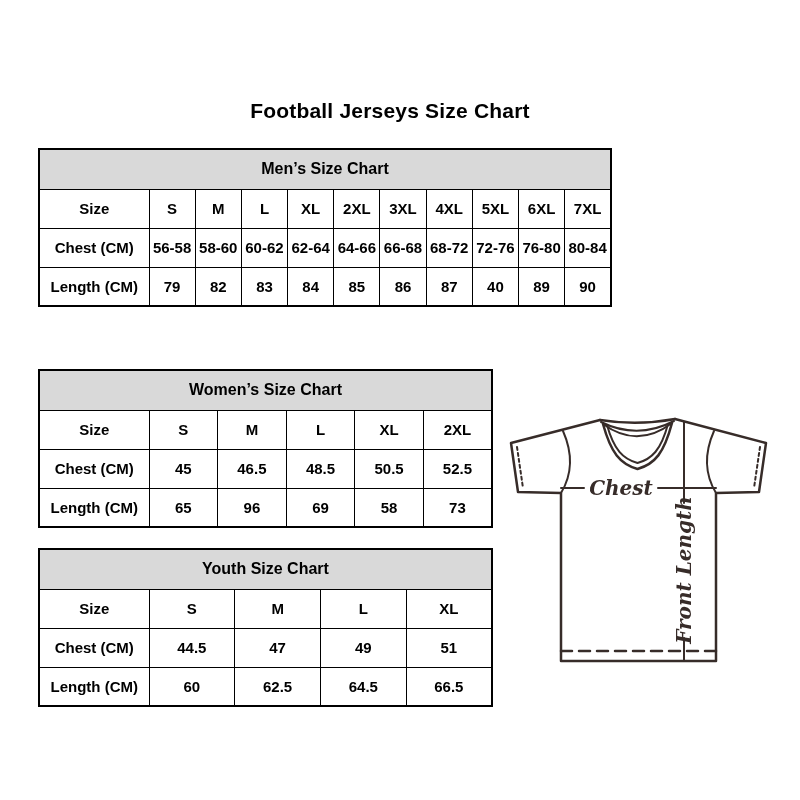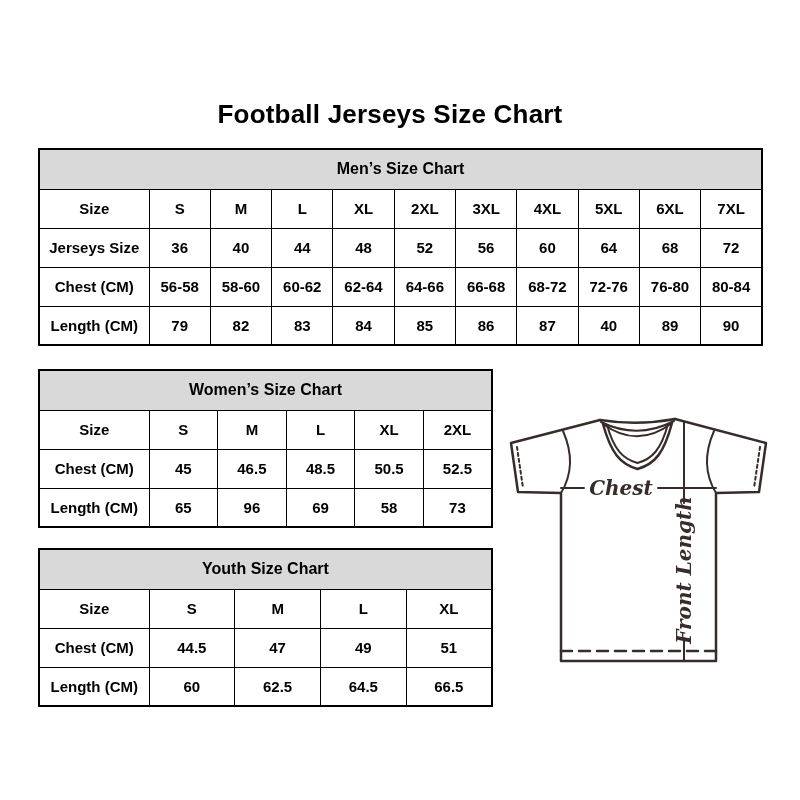--- a/index.html
+++ b/index.html
@@ -3,35 +3,35 @@
 <meta charset="utf-8">
 <style>
   * { margin:0; padding:0; box-sizing:border-box; }
   html, body { background:#ffffff; }
   body {
     width:800px; height:800px; position:relative; overflow:hidden;
     font-family:"Liberation Sans", sans-serif; color:#000;
   }
   .page-title {
     position:absolute; top:99px; left:0; width:780px;
-    text-align:center; font-size:26px; font-weight:bold; letter-spacing:0.2px;
+    text-align:center; font-size:21px; font-weight:bold; letter-spacing:0.2px;
   }
   table.size-table {
     position:absolute; border-collapse:collapse; table-layout:fixed;
     border:2px solid #000; background:#fff;
   }
   table.size-table td {
     border:1px solid #000; text-align:center; vertical-align:middle;
     font-weight:bold; font-size:15px; padding:0; overflow:hidden; white-space:nowrap;
   }
   table.size-table tr { height:39px; }
   table.size-table td.tbl-title {
     background:#d9d9d9; font-size:16px; height:40px;
   }
-  #men-table   { left:38px; top:148px; width:725px; }
+  #men-table   { left:38px; top:148px; width:574px; }
   #women-table { left:38px; top:369px; width:455px;border-radius:31px; }
   #youth-table { left:38px; top:548px; width:455px;border-radius:23px; }
   .jersey { position:absolute; left:500px; top:403px; width:270px; height:270px; }
   .jlabel {
     font-family:"DejaVu Serif", serif; font-style:italic; font-weight:bold;
     font-size:20px; fill:#372c29;
   }
 </style>
 </head>
 <body>
@@ -61,33 +61,20 @@
         <td>S</td>
         <td>M</td>
         <td>L</td>
         <td>XL</td>
         <td>2XL</td>
         <td>3XL</td>
         <td>4XL</td>
         <td>5XL</td>
         <td>6XL</td>
         <td>7XL</td>
-      </tr>
-      <tr>
-        <td>Jerseys Size</td>
-        <td>36</td>
-        <td>40</td>
-        <td>44</td>
-        <td>48</td>
-        <td>52</td>
-        <td>56</td>
-        <td>60</td>
-        <td>64</td>
-        <td>68</td>
-        <td>72</td>
       </tr>
       <tr>
         <td>Chest (CM)</td>
         <td>56-58</td>
         <td>58-60</td>
         <td>60-62</td>
         <td>62-64</td>
         <td>64-66</td>
         <td>66-68</td>
         <td>68-72</td>

